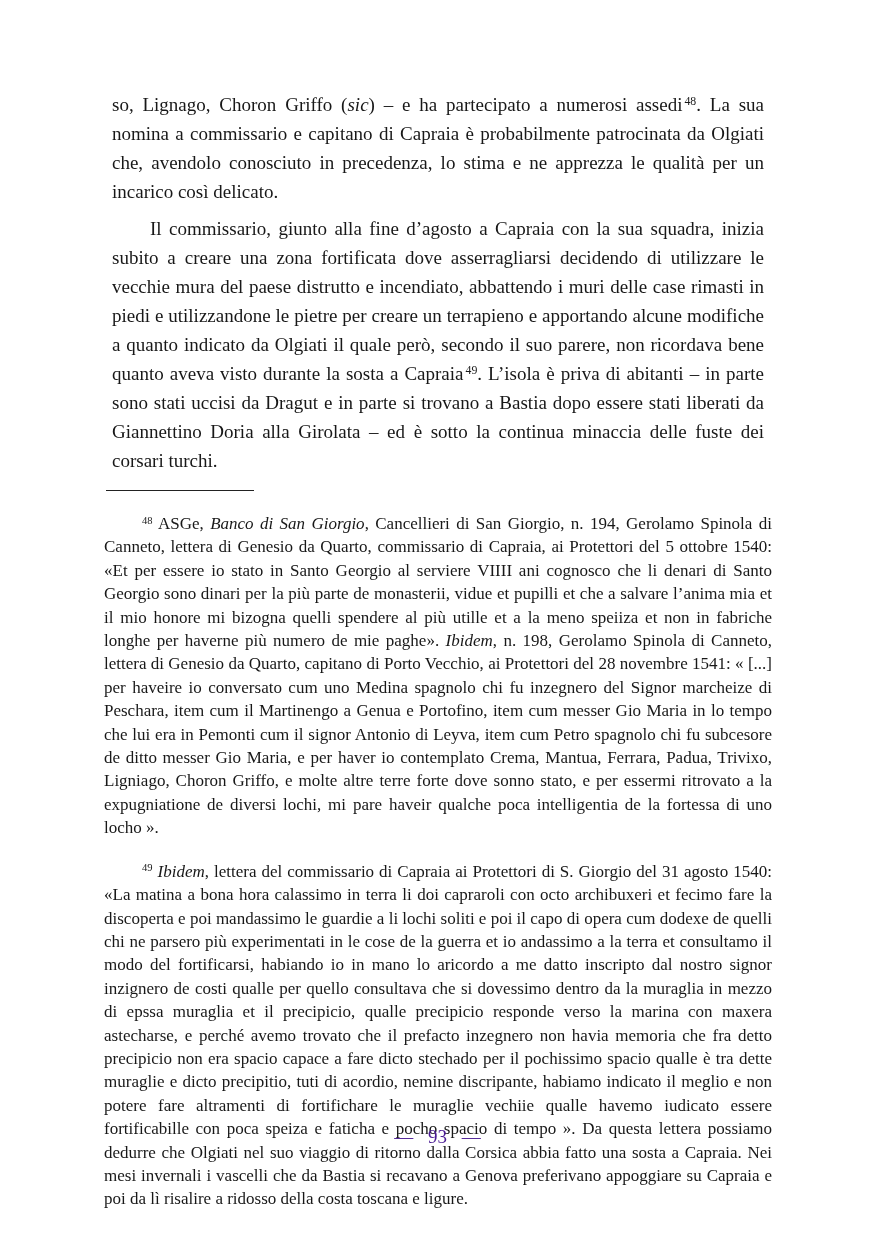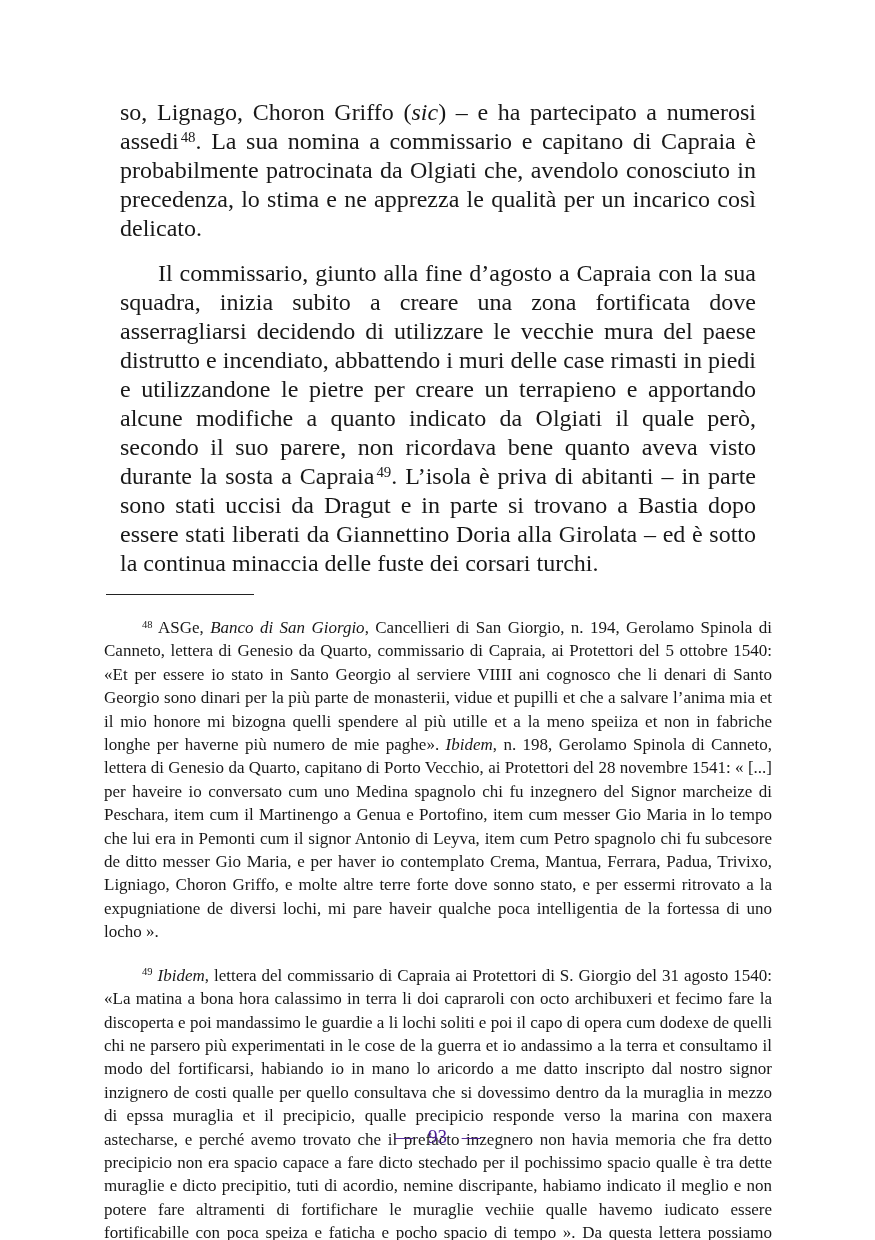--- a/index.html
+++ b/index.html
@@ -12,22 +12,22 @@
     font-family: "Liberation Serif", "DejaVu Serif", serif;
     overflow: hidden;
   }
   .content {
     position: absolute;
     left: 104px;
     top: 82px;
     width: 668px;
   }
   .body-text p {
-    margin: 16px;
-    font-size: 24px;
+    margin: 8px;
+    font-size: 19px;
     line-height: 29px;
     text-align: justify;
   }
   .body-text p.indent { text-indent: 38px; }
   sup {
     font-size: 62%;
     line-height: 0;
     vertical-align: baseline;
     position: relative;
     top: -0.5em;

